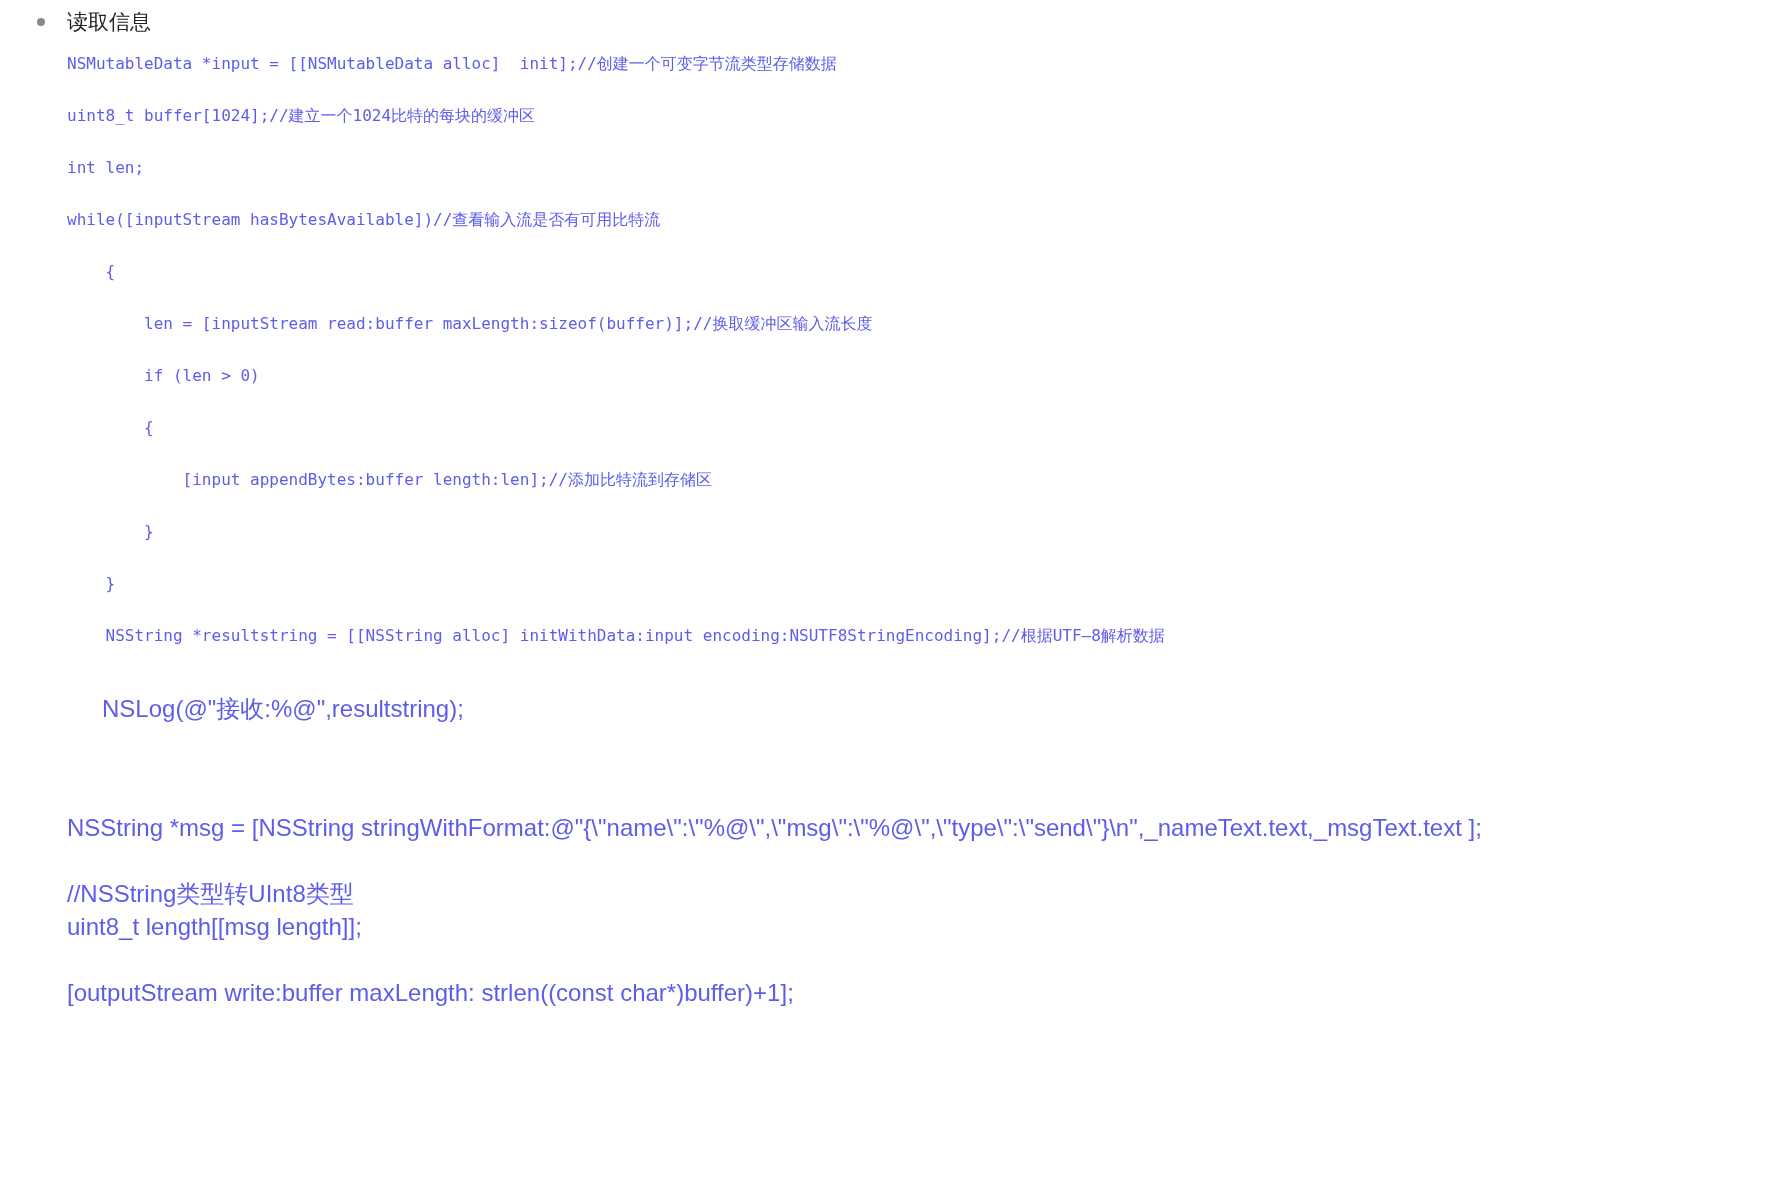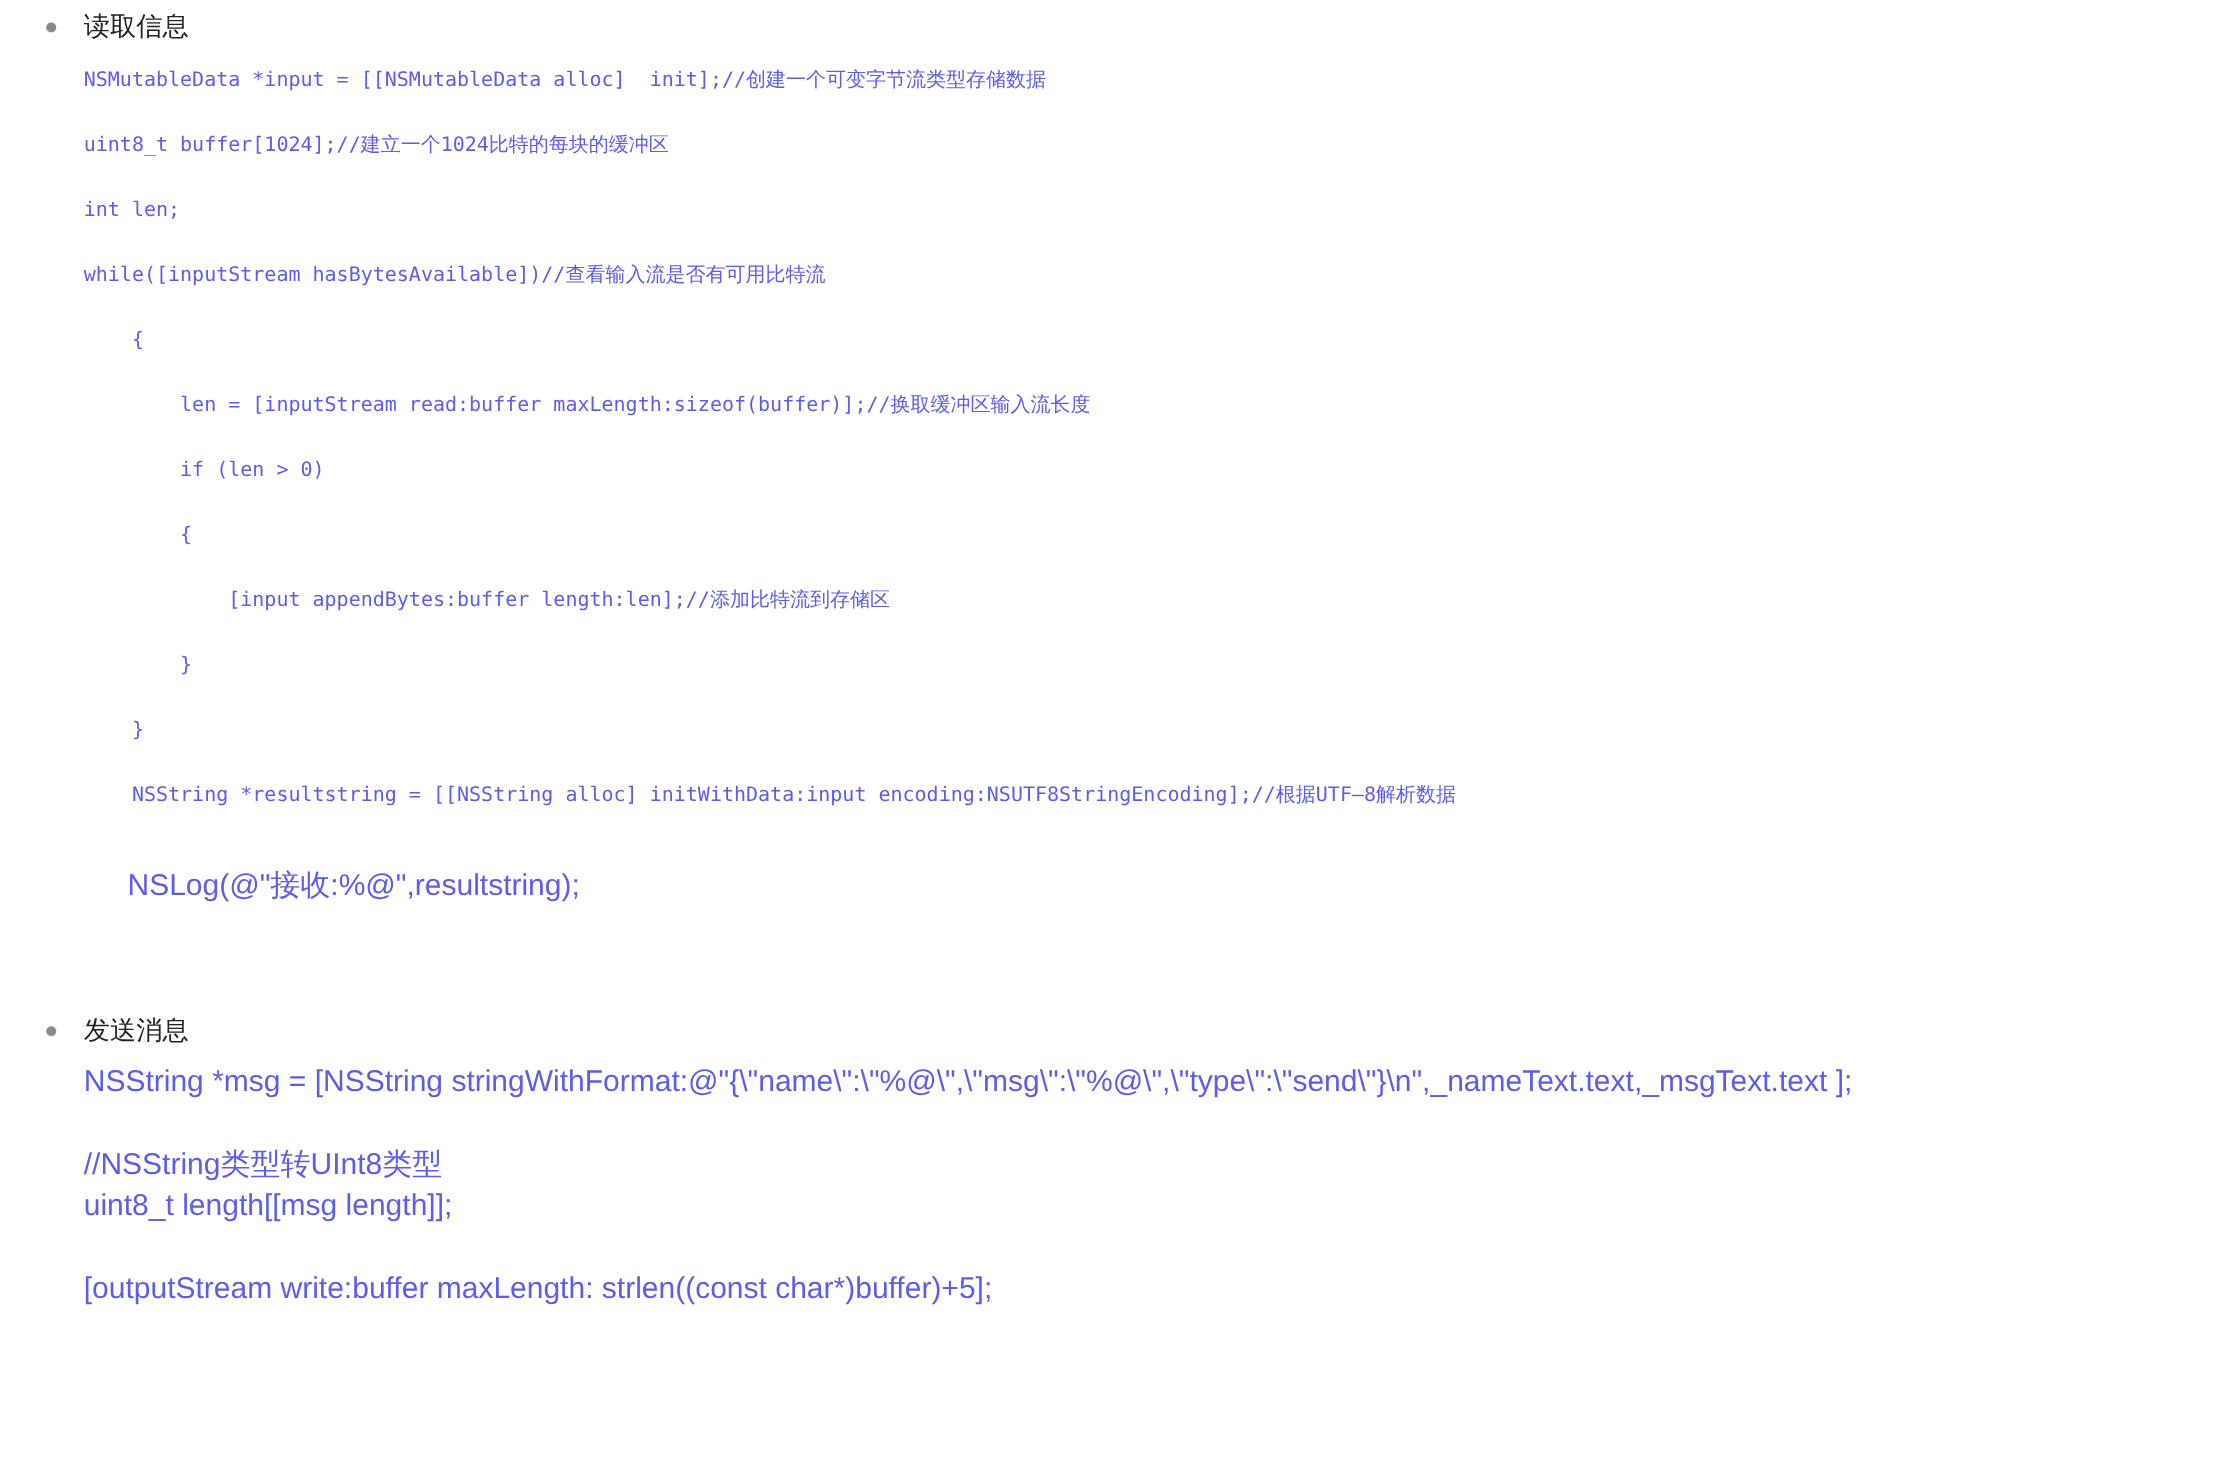--- a/index.html
+++ b/index.html
@@ -77,23 +77,19 @@
         if (len &gt; 0)
         {
             [input appendBytes:buffer length:len];//添加比特流到存储区
         }
     }
     NSString *resultstring = [[NSString alloc] initWithData:input encoding:NSUTF8StringEncoding];//根据UTF–8解析数据</pre>
     <div class="sans-code log-line">NSLog(@"接收:%@",resultstring);</div>
   </section>
 
   <section class="topic section-send">
-    <div class="topic-heading">
-      <span class="bullet"></span>
-      <span>发送消息</span>
-    </div>
     <div class="sans-code para">NSString *msg = [NSString stringWithFormat:@"{\"name\":\"%@\",\"msg\":\"%@\",\"type\":\"send\"}\n",_nameText.text,_msgText.text ];</div>
     <div class="sans-code para">//NSString类型转UInt8类型
 uint8_t length[[msg length]];</div>
-    <div class="sans-code para">[outputStream write:buffer maxLength: strlen((const char*)buffer)+5];</div>
+    <div class="sans-code para">[outputStream write:buffer maxLength: strlen((const char*)buffer)+1];</div>
   </section>
 
 </div>
 
 </body></html>

